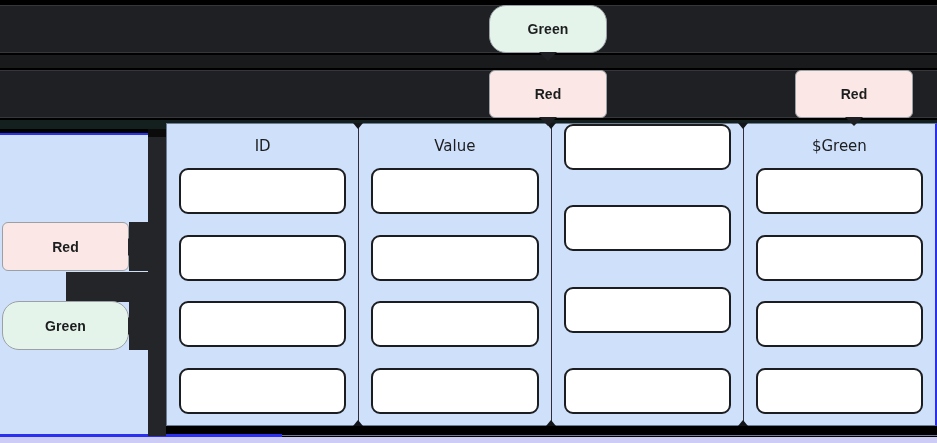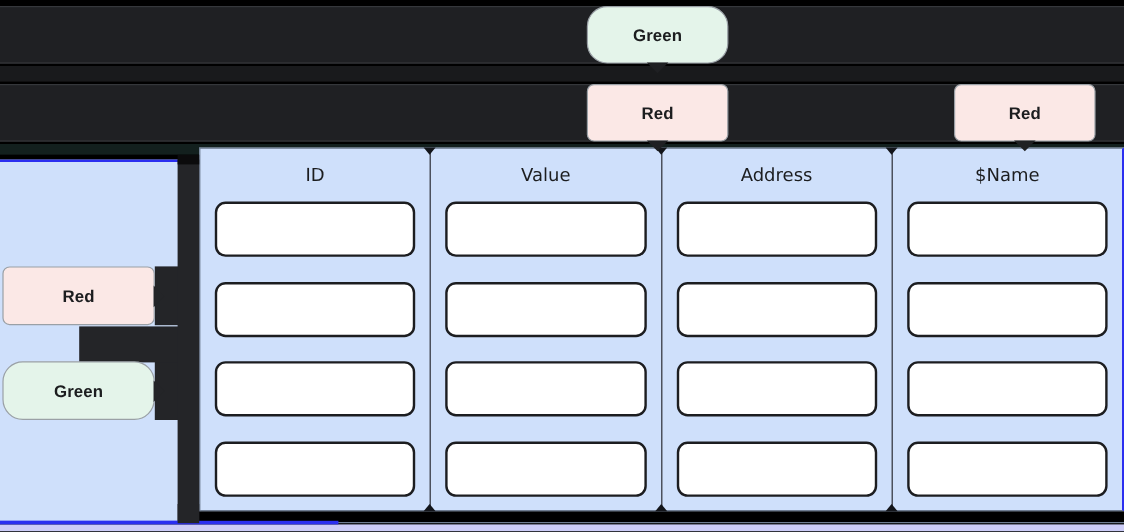--- a/index.html
+++ b/index.html
@@ -331,33 +331,32 @@
         <div class="cell-input"></div>
         <div class="cell-input"></div>
         <div class="cell-input"></div>
         <div class="cell-input"></div>
       </div>
       <div class="tick" style="right:-5px;"></div>
       <div class="tick bottom" style="right:-5px;"></div>
     </div>
 
     <div class="col">
-      <div class="col-head">Address</div>
       <div class="cells">
         <div class="cell-input"></div>
         <div class="cell-input"></div>
         <div class="cell-input"></div>
         <div class="cell-input"></div>
       </div>
       <div class="tick" style="right:-5px;"></div>
       <div class="tick bottom" style="right:-5px;"></div>
     </div>
 
     <div class="col">
-      <div class="col-head">$Name</div>
+      <div class="col-head">$Green</div>
       <div class="cells">
         <div class="cell-input"></div>
         <div class="cell-input"></div>
         <div class="cell-input"></div>
         <div class="cell-input"></div>
       </div>
     </div>
 
   </div>
 

